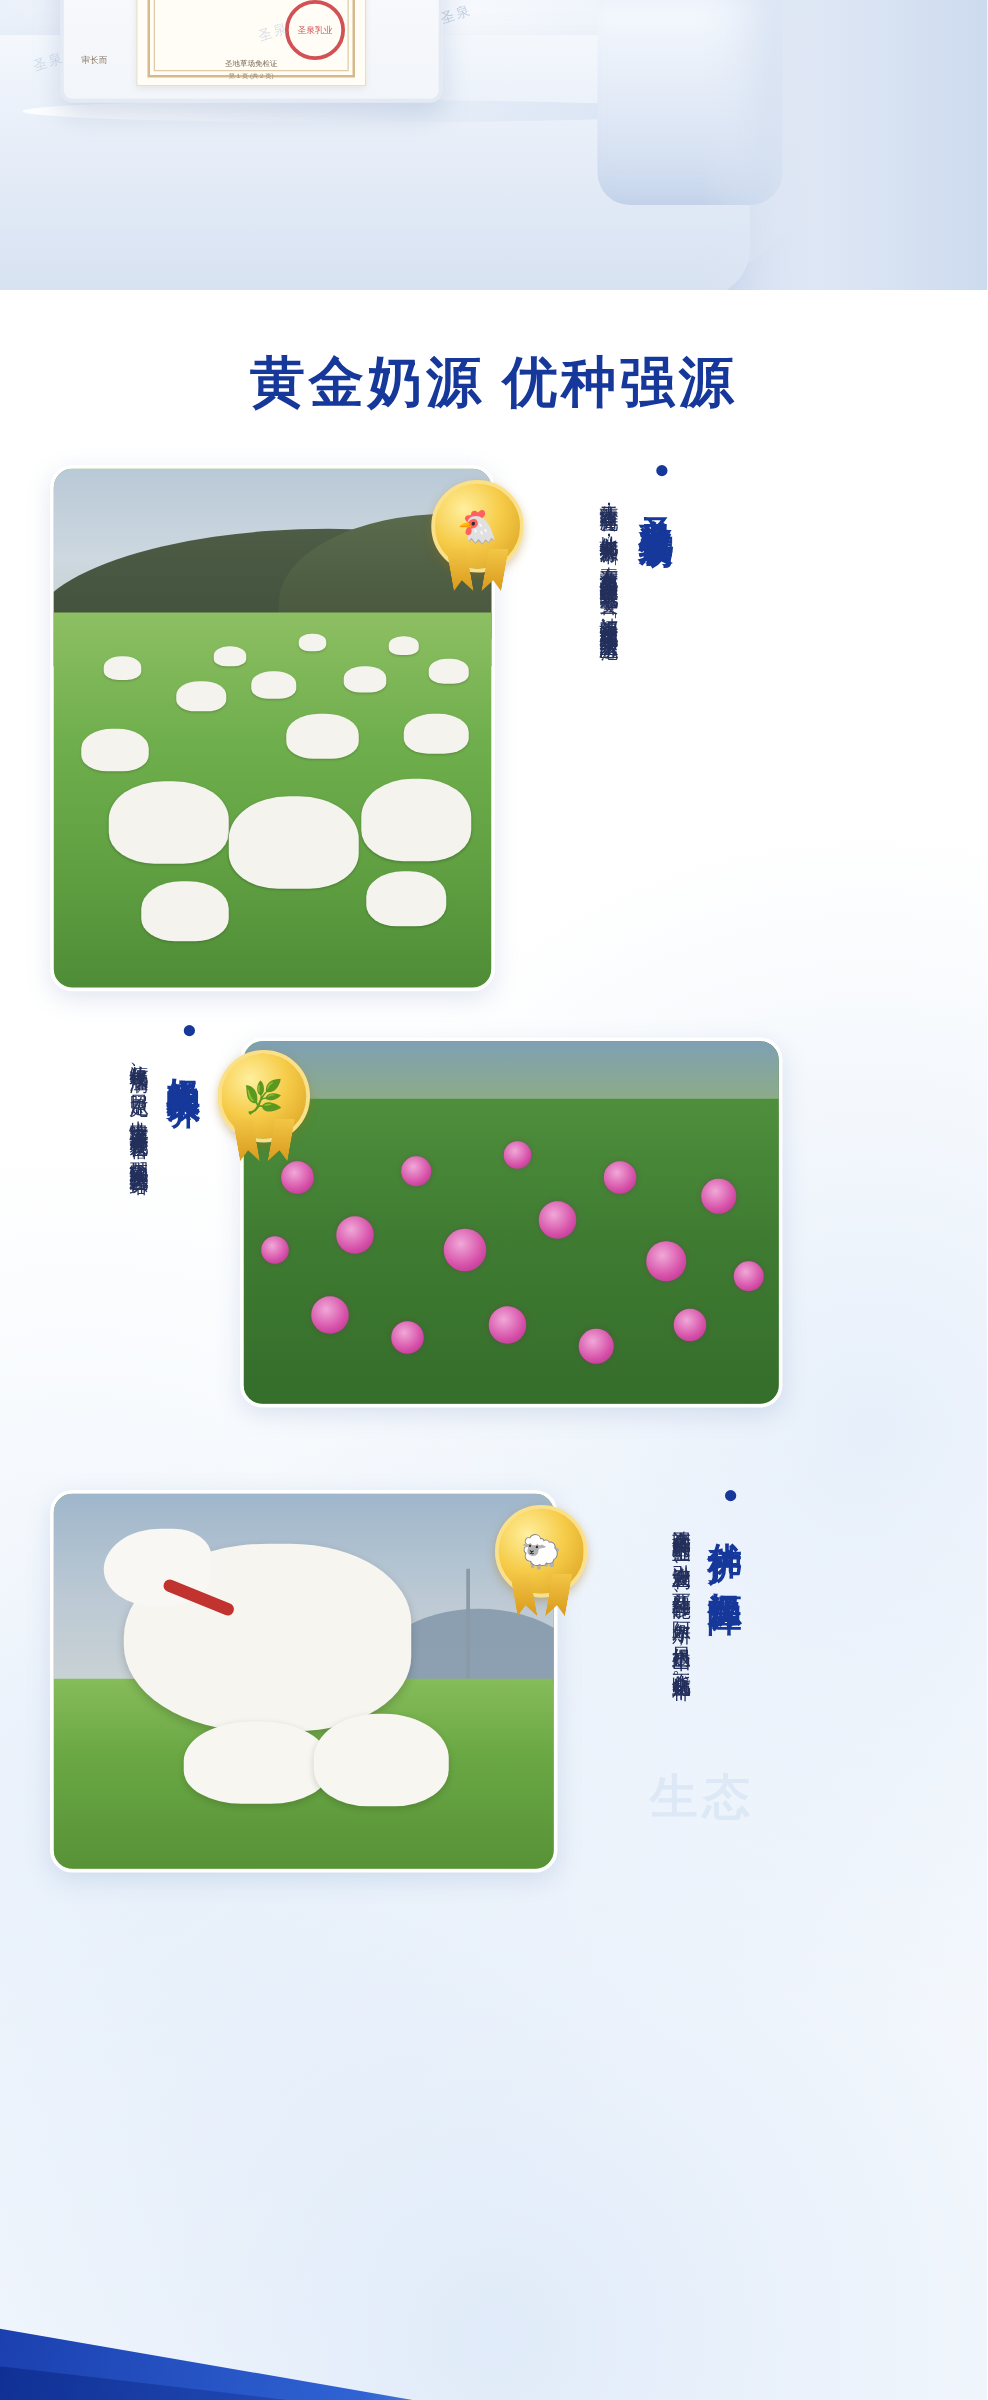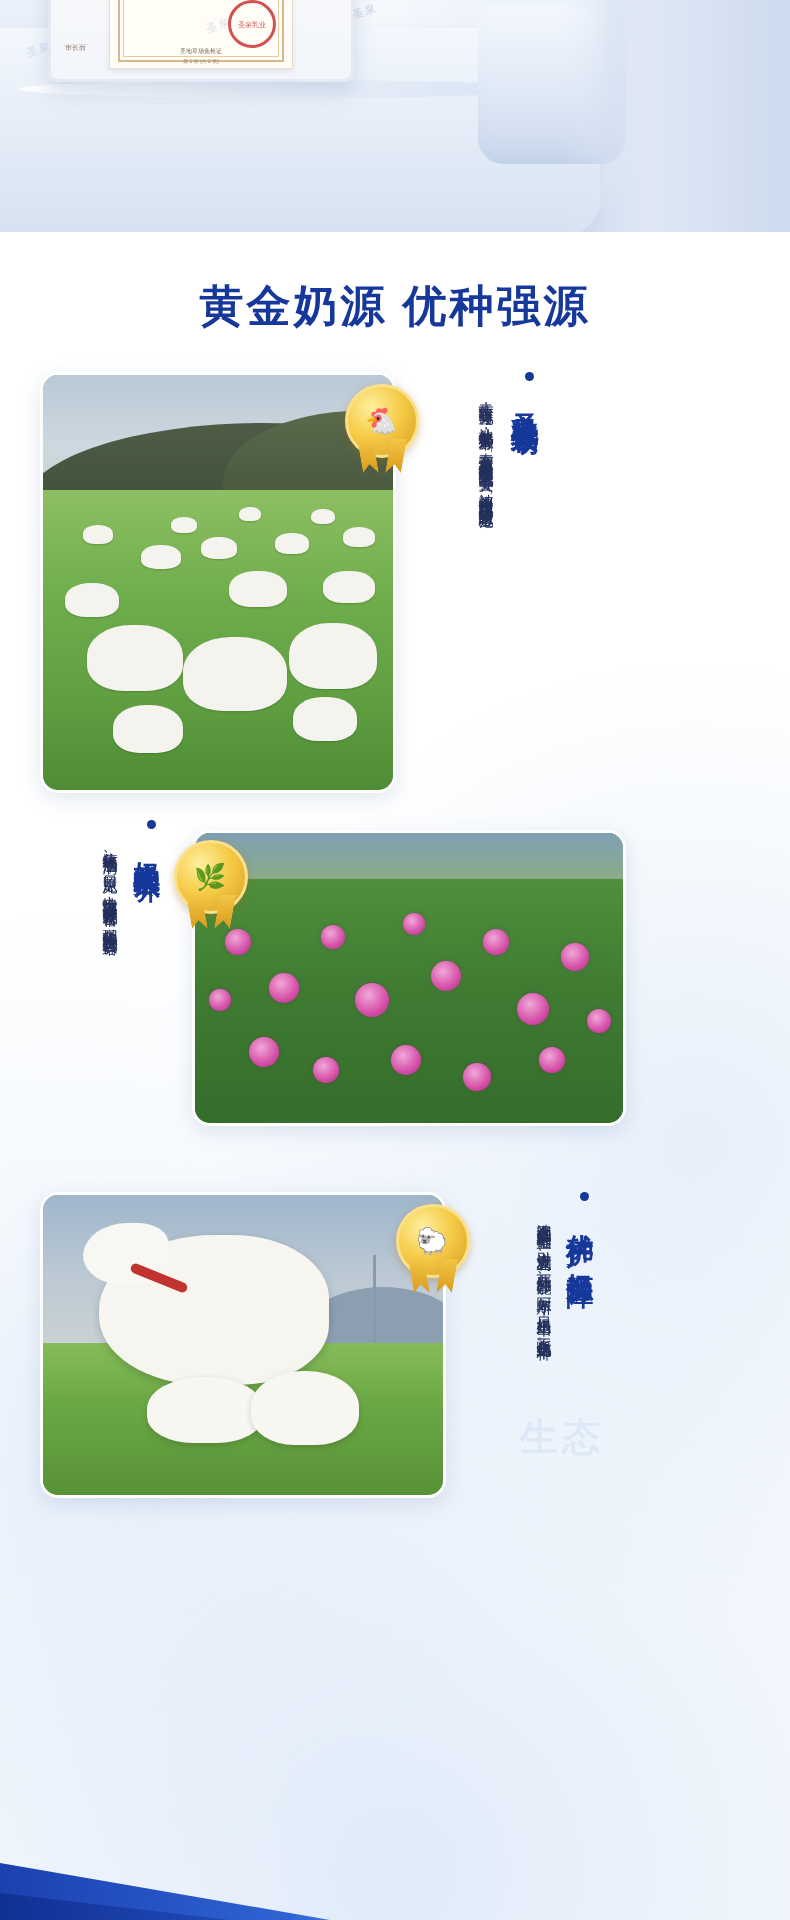--- a/index.html
+++ b/index.html
@@ -173,21 +173,21 @@
 
   .headline {
     position: absolute;
     left: 0; right: 0;
     top: 45px;
     text-align: center;
     font-size: 44px;
     font-weight: bold;
     color: #16389a;
     letter-spacing: 3px;
-    font-family: Liberation Sans, sans-serif;
+    font-family: Liberation Serif, serif;
   }
 
   
   .section { position: absolute; }
 
   .photo {
     position: absolute;
     border-radius: 18px;
     overflow: hidden;
     box-shadow: 0 6px 20px rgba(90,120,170,0.18);

